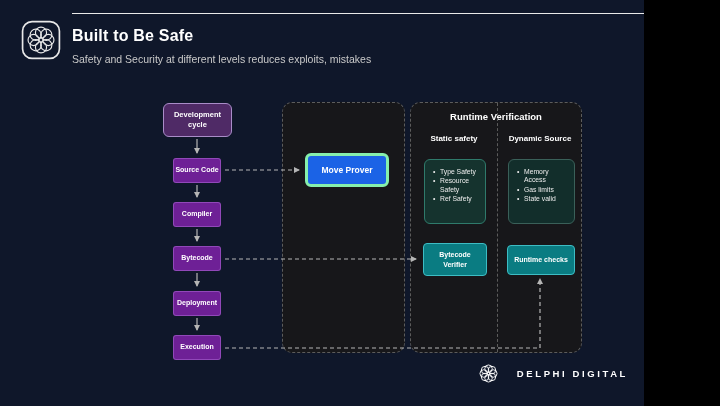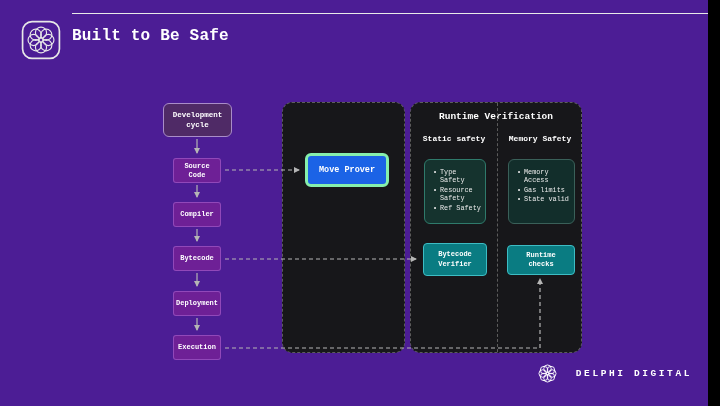--- a/index.html
+++ b/index.html
@@ -1,19 +1,19 @@
 <!DOCTYPE html>
 <html><head>
 <meta charset="utf-8">
 <style>
   html,body{margin:0;padding:0;background:#000;}
   .slide{
-    position:relative;width:708px;height:406px;overflow:hidden;
-    background:#4c1d95;color:#fff;
-    font-family:Liberation Mono, monospace;
+    position:relative;width:644px;height:406px;overflow:hidden;
+    background:#0f172a;color:#fff;
+    font-family:Liberation Sans, sans-serif;
   }
   .top-line{position:absolute;left:72px;top:13px;width:640px;height:1px;background:#e9e9e9;}
   .brand-logo{position:absolute;left:21px;top:20px;width:40px;height:40px;}
   .title{position:absolute;left:72px;top:27px;margin:0;font-size:16px;font-weight:700;letter-spacing:.2px;}
   .subtitle{position:absolute;left:72px;top:53px;font-size:10.5px;color:#c9c9c9;}
 
   
   .devcycle{
     position:absolute;left:163px;top:103px;width:69px;height:34px;
     background:#4f2a66;border:1px solid #a98cc8;border-radius:6px;
@@ -91,38 +91,39 @@
       <circle cx="19" cy="26" r="5.3"></circle>
         <circle cx="14" cy="24" r="5.3"></circle>
       <circle cx="12" cy="19" r="5.3"></circle>
         <circle cx="14" cy="14" r="5.3"></circle>
       <circle cx="19" cy="12" r="5.3"></circle>
         <circle cx="24" cy="14" r="5.3"></circle>
     </g>
   </svg>
 
   <h1 class="title">Built to Be Safe</h1>
+  <div class="subtitle">Safety and Security at different levels reduces exploits, mistakes</div>
 
   <div class="devcycle">Development cycle</div>
 
   <div class="step" style="top:158px">Source Code</div>
   <div class="step" style="top:202px">Compiler</div>
   <div class="step" style="top:246px">Bytecode</div>
   <div class="step" style="top:291px">Deployment</div>
   <div class="step" style="top:335px">Execution</div>
 
   <div class="panel formal">
     <div class="move-prover">Move Prover</div>
   </div>
 
   <div class="panel runtime">
     <div class="panel-title">Runtime Verification</div>
     <div class="rv-divider"></div>
     <div class="col-label static-label">Static safety</div>
-    <div class="col-label dynamic-label">Memory Safety</div>
+    <div class="col-label dynamic-label">Dynamic Source</div>
 
     <ul class="items static-items">
       <li>Type Safety</li>
       <li>Resource Safety</li>
       <li>Ref Safety</li>
     </ul>
 
     <ul class="items dynamic-items">
       <li>Memory Access</li>
       <li>Gas limits</li>

